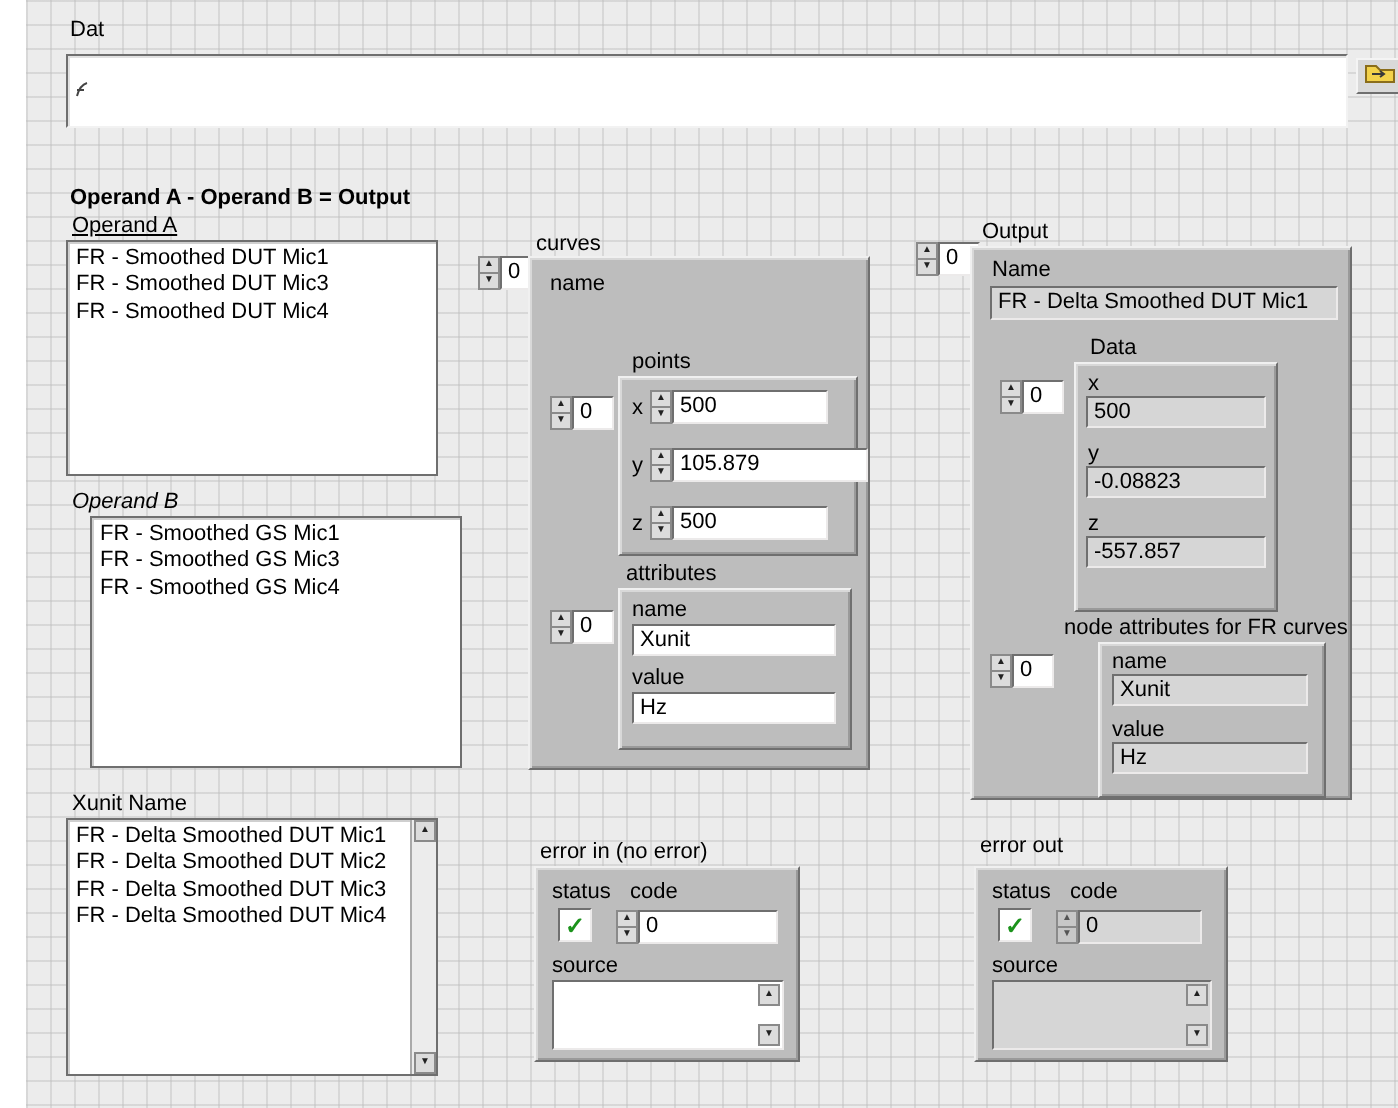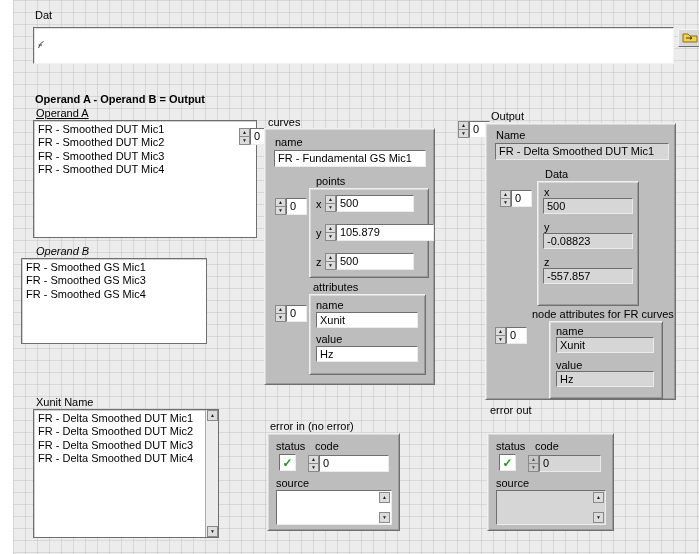--- a/index.html
+++ b/index.html
@@ -94,29 +94,28 @@
       <svg width="16" height="11" viewBox="0 0 16 11">
         <path d="M1 2 h5 l2 2 h7 v6 h-14 z" fill="#f3d24b" stroke="#8a6d1a" stroke-width="1"></path>
         <path d="M4 6 h6 M8 4.5 l2 1.5 -2 1.5" stroke="#3a3a3a" stroke-width="1" fill="none"></path>
       </svg>
     </span>
   </div>
 
   <div class="lbl bold" style="left:22px; top:93px;">Operand A - Operand B = Output</div>
 
   <div class="lbl" style="left:23px; top:107px;text-decoration:underline;">Operand A</div>
-  <div class="listbox" style="left:20px; top:120px; width:224px; height:118px;">
+  <div class="listbox" style="left:20px; top:120px; width:186px; height:118px;">
     <div class="item">FR - Smoothed DUT Mic1</div>
-    <div class="item">FR - Smoothed DUT Mic2</div>
     <div class="item">FR - Smoothed DUT Mic3</div>
     <div class="item">FR - Smoothed DUT Mic4</div>
   </div>
 
   <div class="lbl" style="left:23px; top:245px;font-style:italic;">Operand B</div>
-  <div class="listbox" style="left:8px; top:258px; width:186px; height:86px;">
+  <div class="listbox" style="left:32px; top:258px; width:186px; height:126px;">
     <div class="item">FR - Smoothed GS Mic1</div>
     <div class="item">FR - Smoothed GS Mic3</div>
     <div class="item">FR - Smoothed GS Mic4</div>
   </div>
 
   <div class="lbl" style="left:23px; top:396px;">Xunit Name</div>
   <div class="listbox" style="left:20px; top:409px; width:186px; height:129px;">
     <div class="item">FR - Delta Smoothed DUT Mic1</div>
     <div class="item">FR - Delta Smoothed DUT Mic2</div>
     <div class="item">FR - Delta Smoothed DUT Mic3</div>
@@ -131,21 +130,20 @@
     <div class="arr">
         <span>▲</span>
         <span>▼</span>
       </div>
     <div class="val" style="width:21px;">0</div>
   </div>
   <div class="lbl" style="left:255px; top:116px;">curves</div>
   <div class="panel" style="left:251px; top:128px; width:171px; height:257px;">
 
     <div class="lbl" style="left:10px; top:7px;">name</div>
-    <div class="field" style="left:9px; top:21px; width:152px; height:17px;">FR - Fundamental GS Mic1</div>
 
     <div class="lbl" style="left:51px; top:46px;">points</div>
     <div class="spin" style="left:10px; top:69px;">
       <div class="arr">
           <span>▲</span>
           <span>▼</span>
         </div>
       <div class="val" style="width:21px;">0</div>
     </div>
     <div class="panel" style="left:44px; top:59px; width:120px; height:90px;">
@@ -252,21 +250,21 @@
       <div class="val" style="width:70px;">0</div>
     </div>
     <div class="lbl" style="left:8px; top:43px;">source</div>
     <div class="srcbox" style="left:8px; top:56px; width:116px; height:35px;">
       <span></span>
       <span class="sarr" style="right:1px; top:1px;">▲</span>
       <span class="sarr" style="right:1px; bottom:1px;">▼</span>
     </div>
   </div>
 
-  <div class="lbl" style="left:477px; top:404px;">error out</div>
+  <div class="lbl" style="left:477px; top:417px;">error out</div>
   <div class="panel" style="left:474px; top:433px; width:127px; height:98px;">
     <div class="lbl" style="left:8px; top:6px;">status</div>
     <div class="lbl" style="left:47px; top:6px;">code</div>
     <div class="statusbox" style="left:11px; top:20px;">
       <span>✓</span>
     </div>
     <div class="spin dim" style="left:40px; top:21px;">
       <div class="arr">
           <span>▲</span>
           <span>▼</span>

